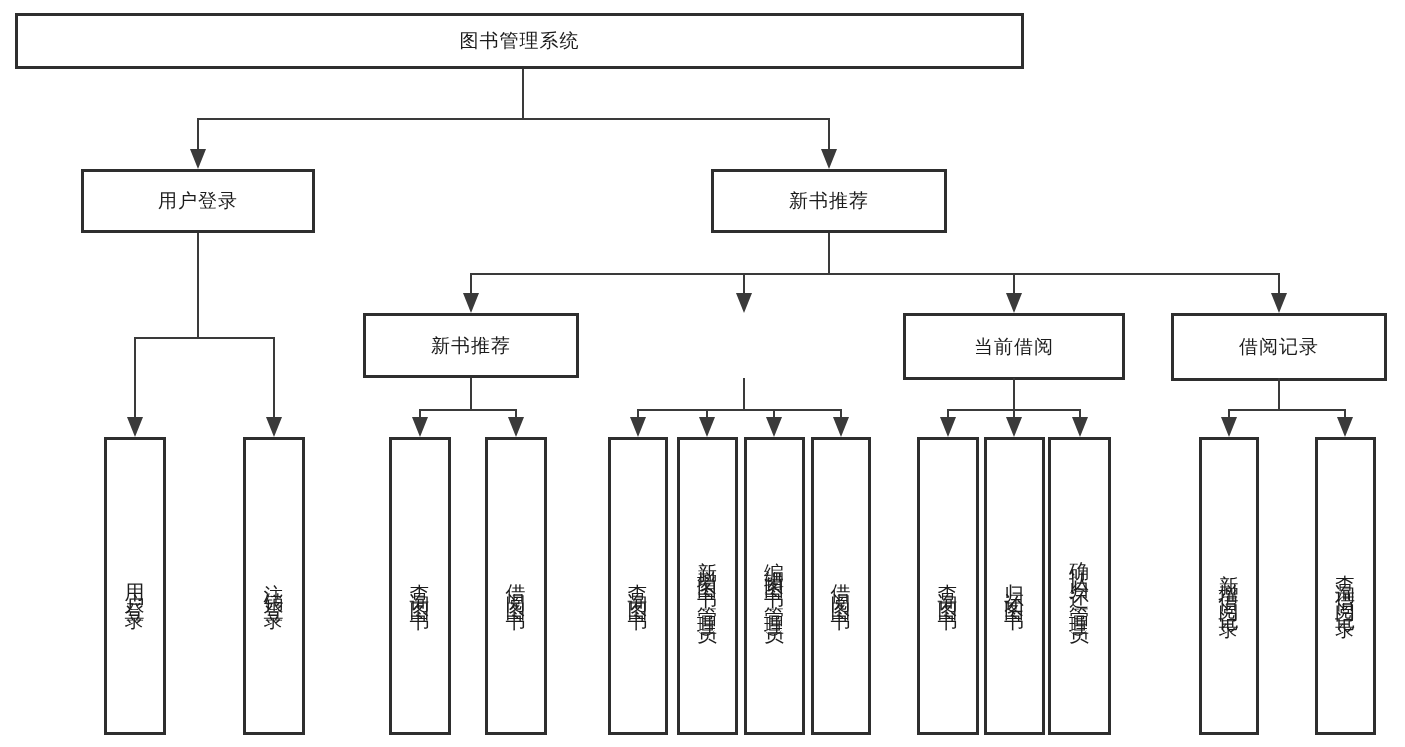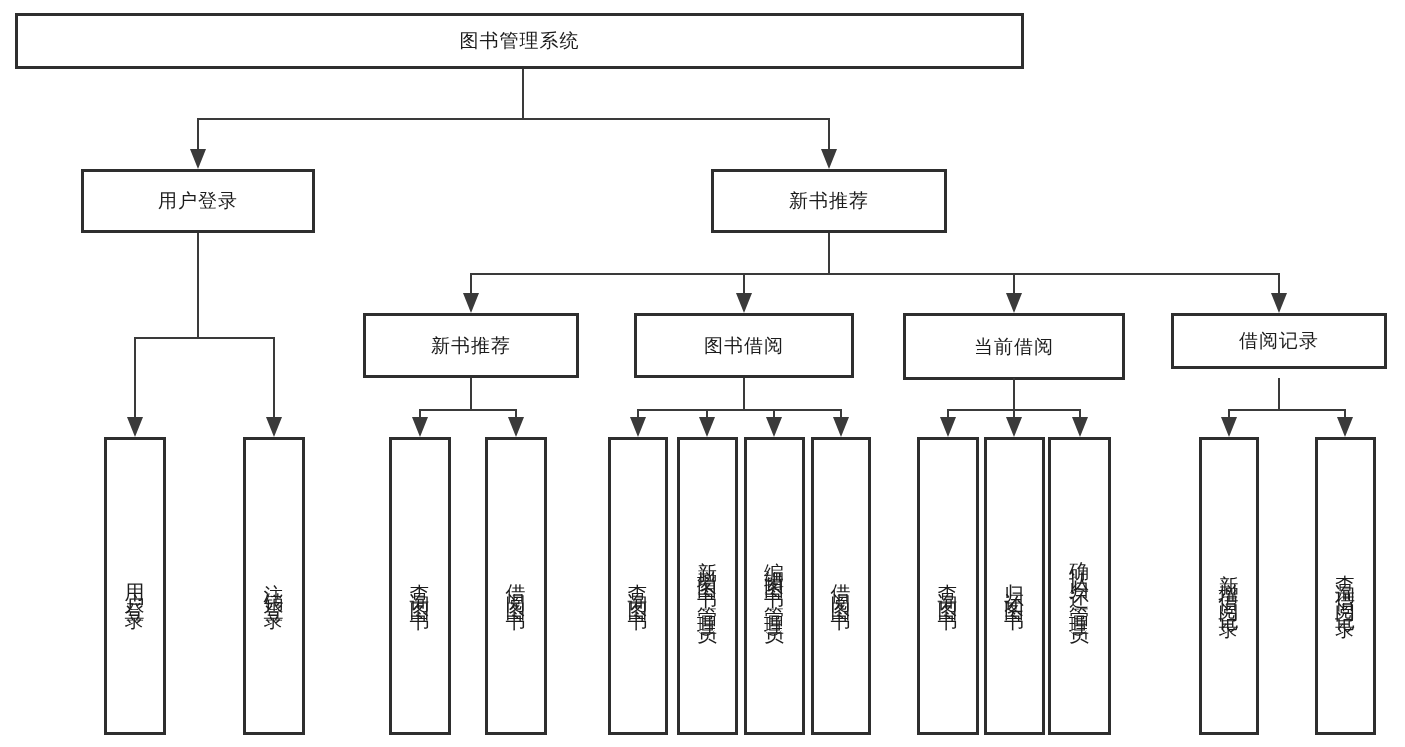--- a/index.html
+++ b/index.html
@@ -92,27 +92,24 @@
   <div class="vl" style="left:743px;top:273px;height:20px"></div>
   <div class="arr" style="left:736px;top:293px"></div>
   <div class="vl" style="left:1013px;top:273px;height:20px"></div>
   <div class="arr" style="left:1006px;top:293px"></div>
   <div class="vl" style="left:1278px;top:273px;height:20px"></div>
   <div class="arr" style="left:1271px;top:293px"></div>
 
   <div class="node h-node" style="left:363px;top:313px;width:216px;height:65px">
     <span>新书推荐</span>
   </div>
-  <div class="node h-node" style="left:634px;top:313px;width:220px;height:65px">
-    <span>图书借阅</span>
-  </div>
   <div class="node h-node" style="left:903px;top:313px;width:222px;height:67px">
     <span>当前借阅</span>
   </div>
-  <div class="node h-node" style="left:1171px;top:313px;width:216px;height:56px">
+  <div class="node h-node" style="left:1171px;top:313px;width:216px;height:68px">
     <span>借阅记录</span>
   </div>
 
   <div class="vl" style="left:470px;top:378px;height:31px"></div>
   <div class="hl" style="left:419px;top:409px;width:98px"></div>
   <div class="vl" style="left:419px;top:409px;height:10px"></div>
   <div class="arr" style="left:412px;top:417px"></div>
   <div class="vl" style="left:515px;top:409px;height:10px"></div>
   <div class="arr" style="left:508px;top:417px"></div>
 

